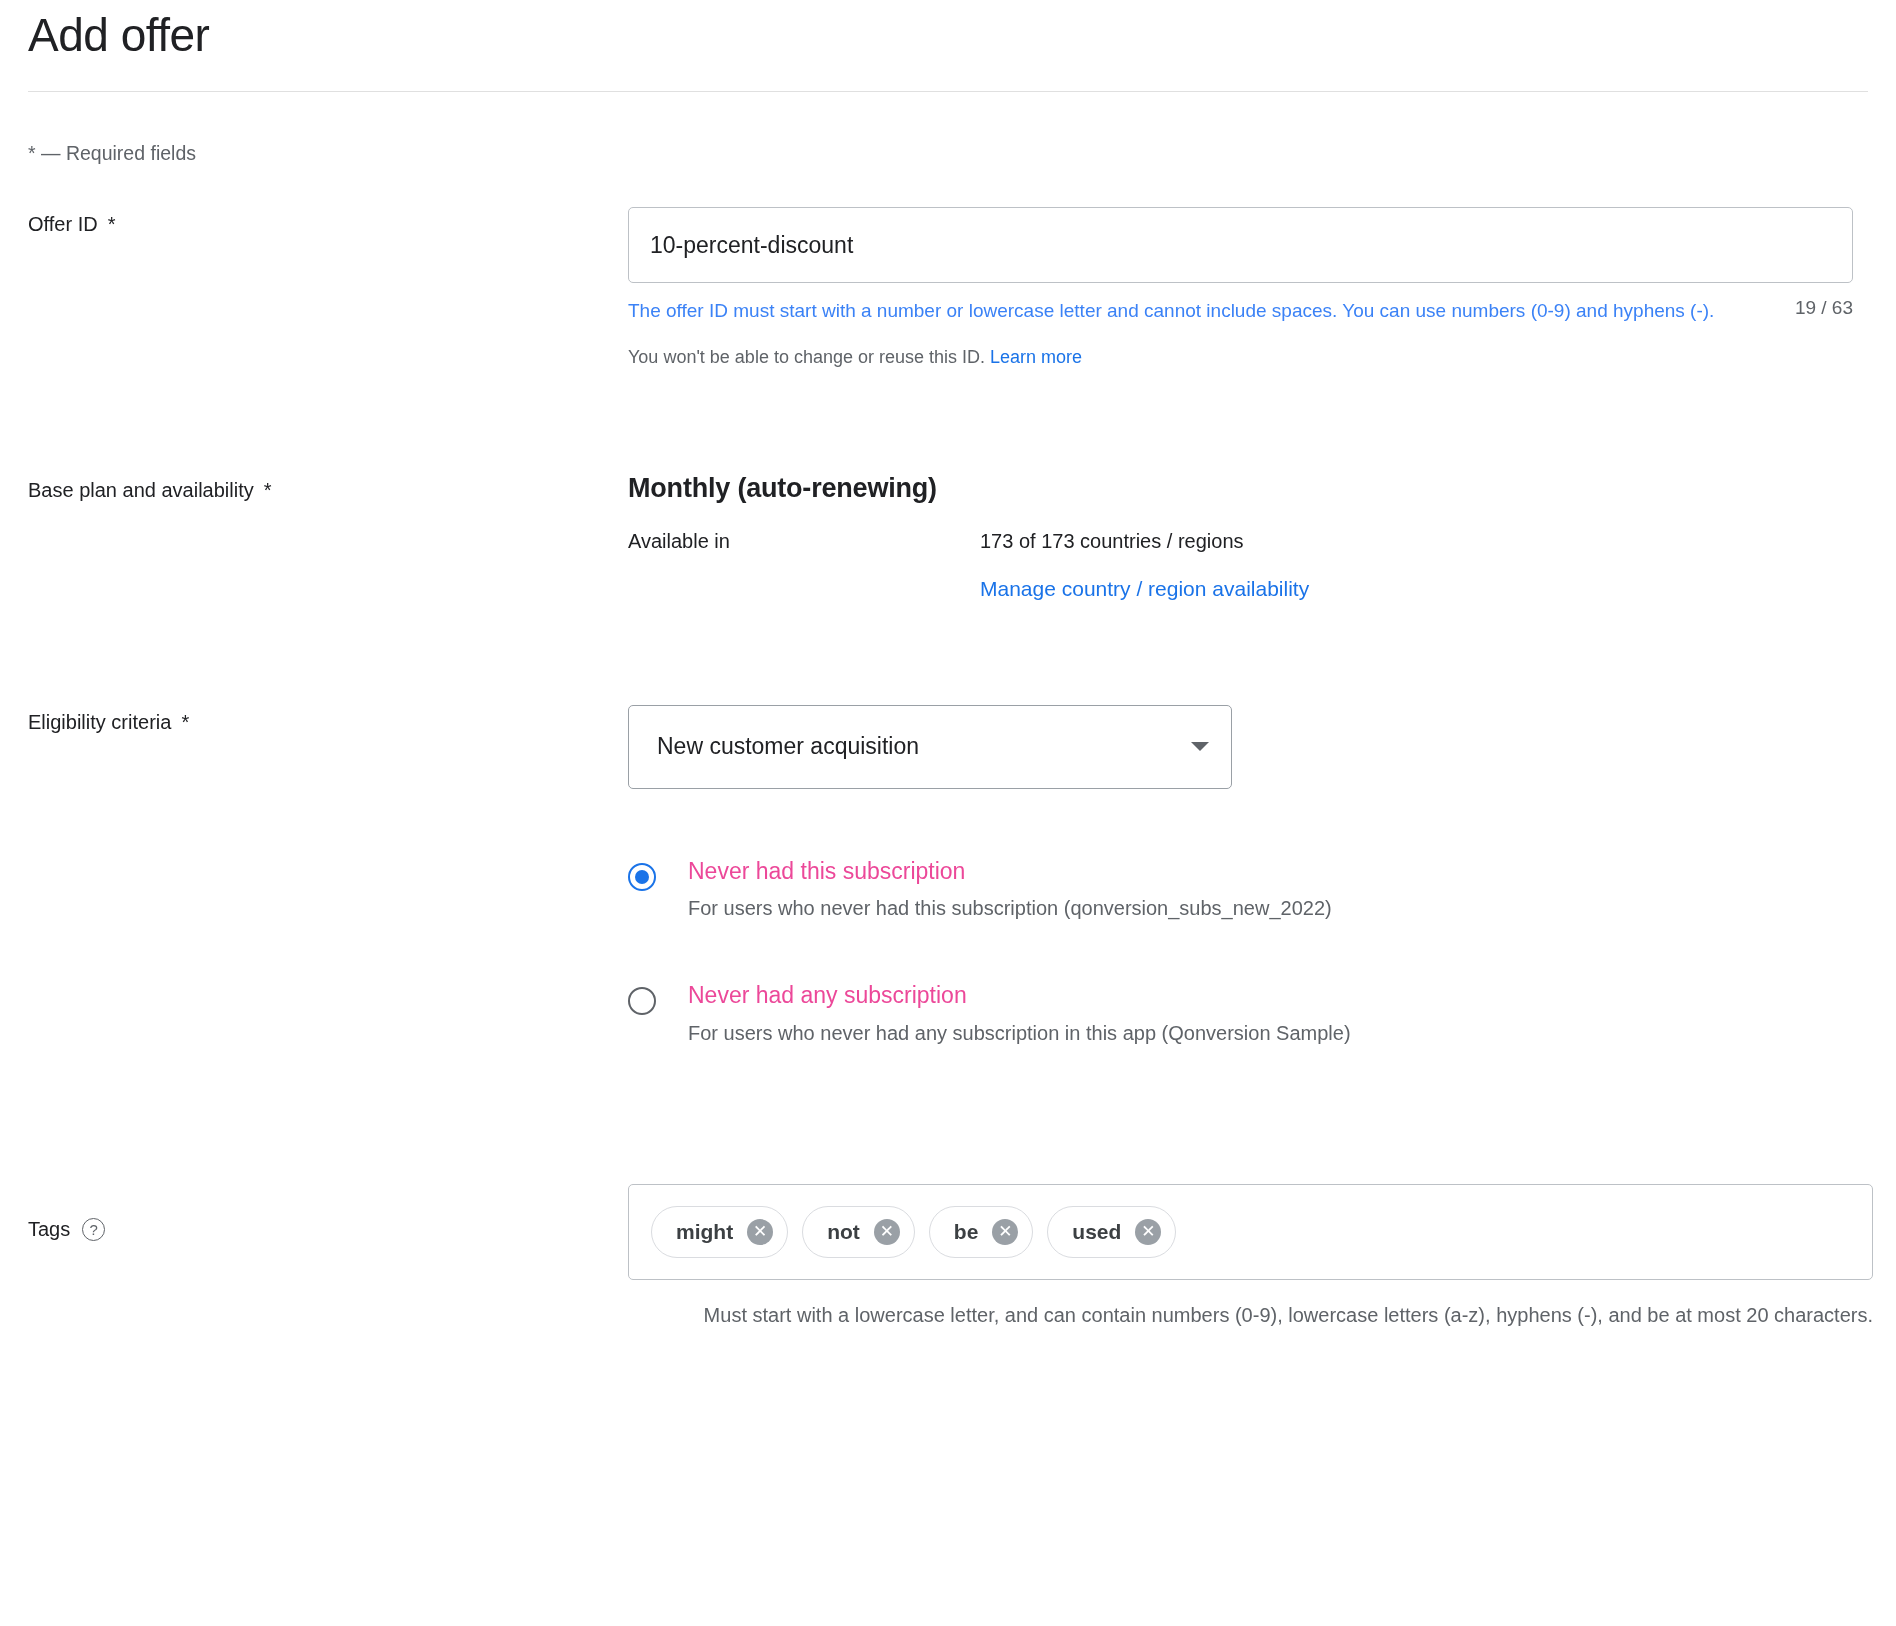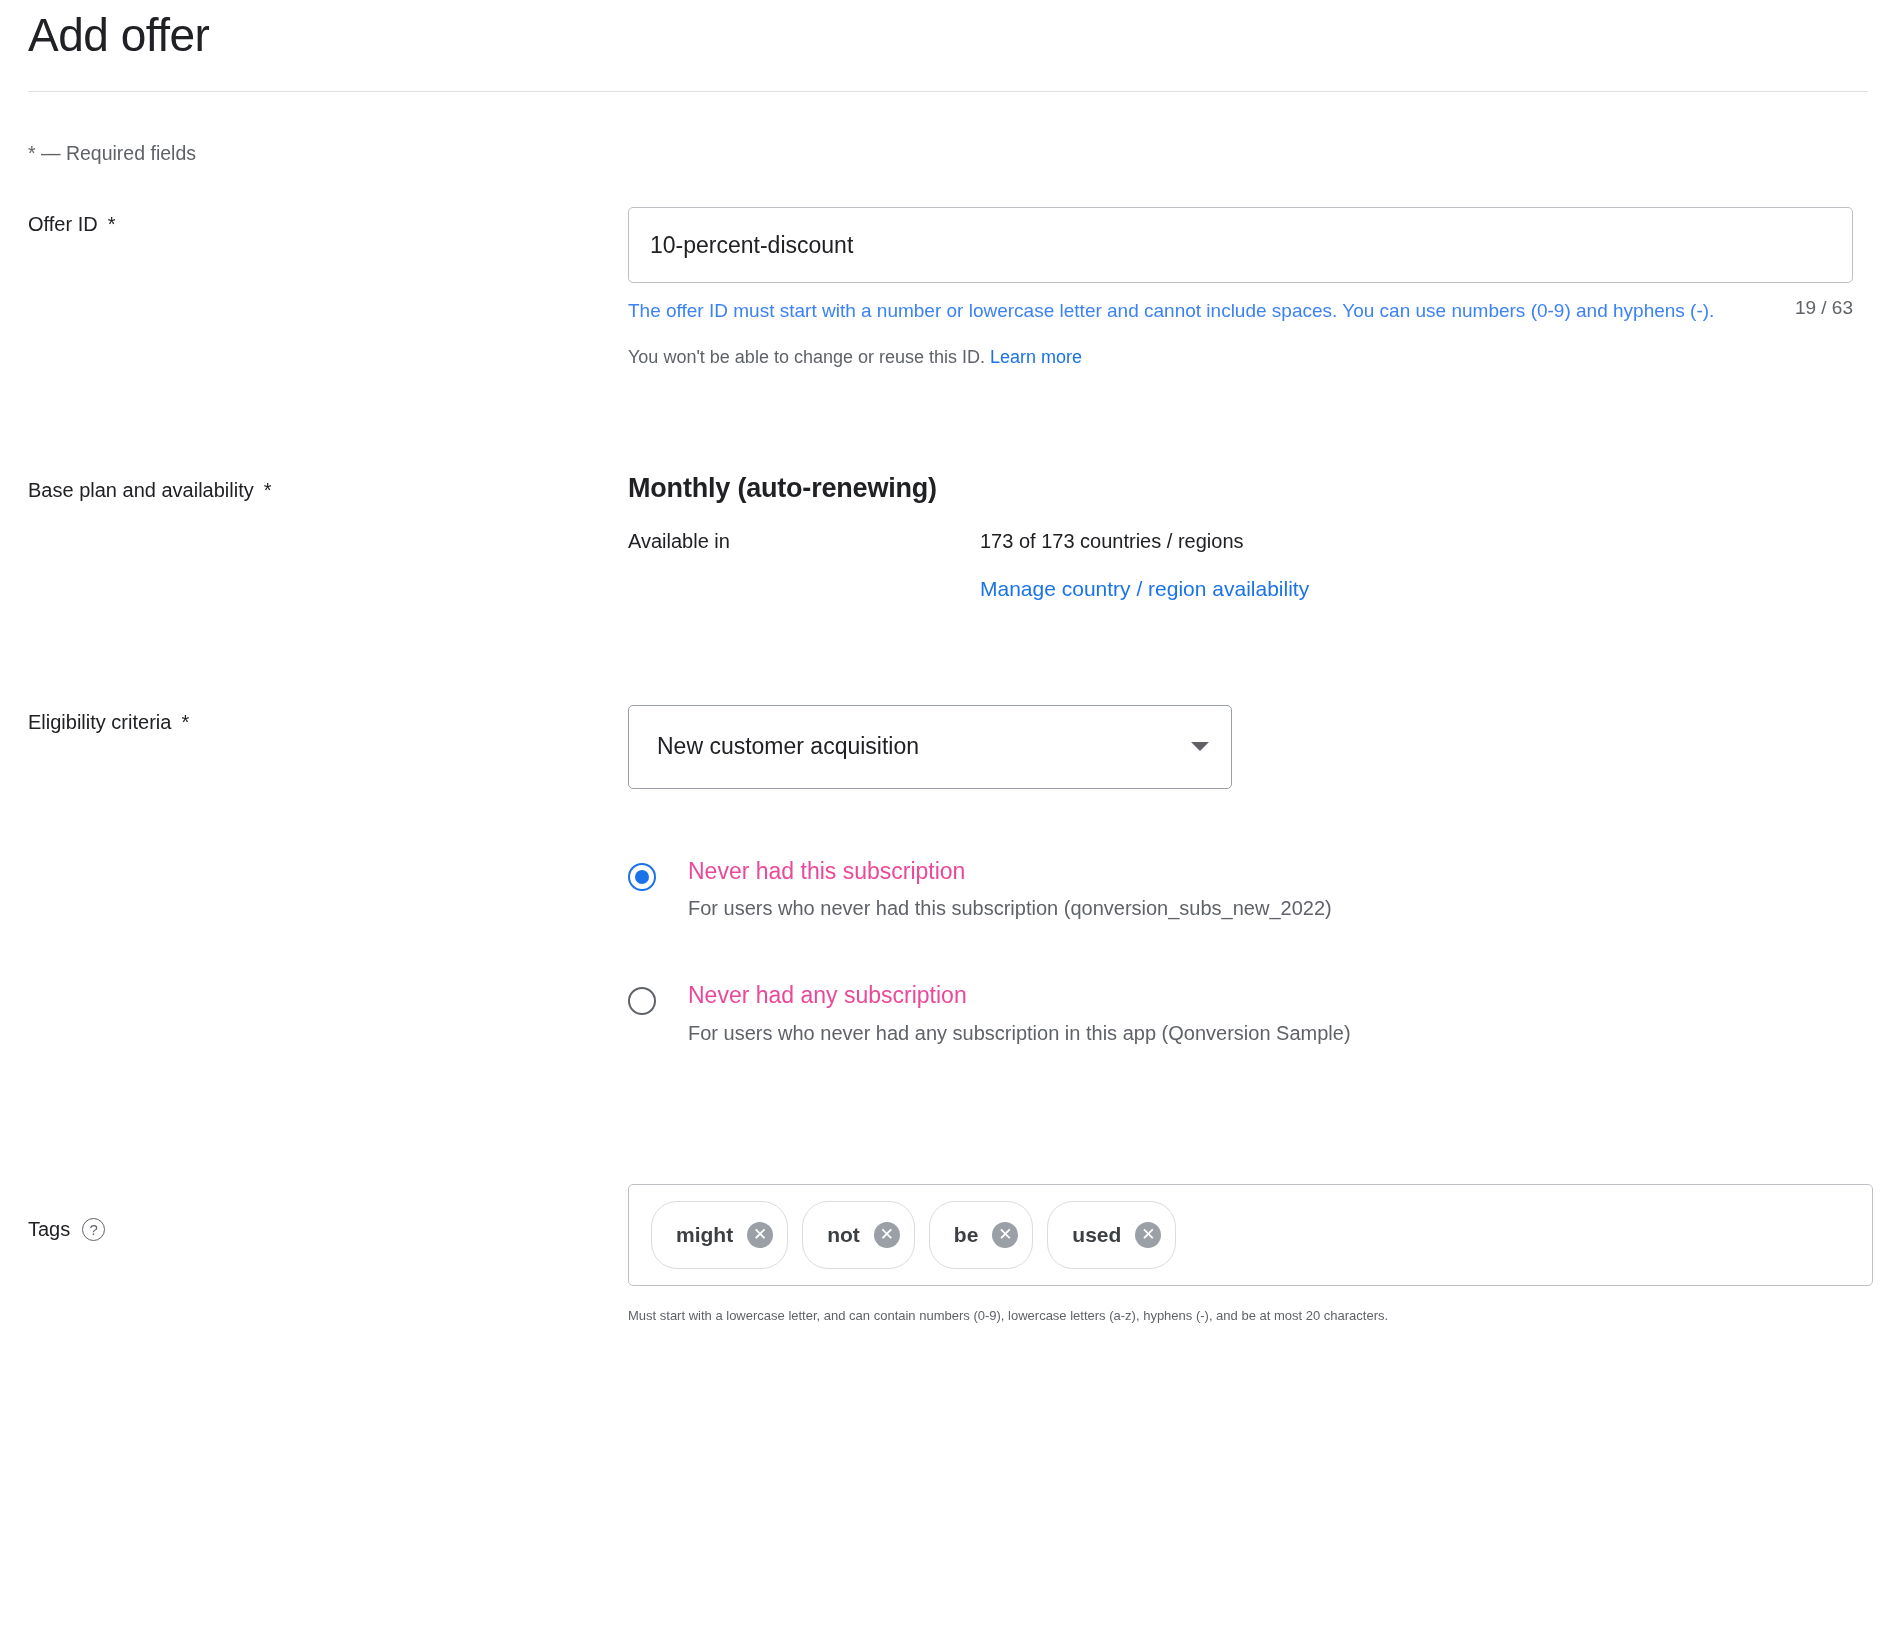--- a/index.html
+++ b/index.html
@@ -238,21 +238,21 @@
     display: flex;
     align-items: center;
     flex-wrap: wrap;
     gap: 14px;
     padding: 16px 22px;
     background: #fff;
   }
   .chip {
     display: inline-flex;
     align-items: center;
-    height: 68px;
+    height: 52px;
     border: 1px solid #dadce0;
     border-radius: 26px;
     padding: 0 14px 0 24px;
     font-size: 21px;
     font-weight: 700;
     color: #3c4043;
     background: #fff;
   }
   .chip-x {
     width: 26px; height: 26px;
@@ -262,23 +262,24 @@
     font-size: 17px;
     line-height: 26px;
     text-align: center;
     margin-left: 14px;
     font-weight: 400;
     cursor: pointer;
   }
   .tags-helper {
     width: 1245px;
     margin-top: 20px;
-    font-size: 13px;
+    font-size: 20px;
     line-height: 1.5;
     color: #5f6368;
+    text-align: right;
   }
 </style>
 </head>
 <body>
 
 <div class="page">
 
   <h1 class="page-title">Add offer</h1>
   <div class="title-divider"></div>
 

